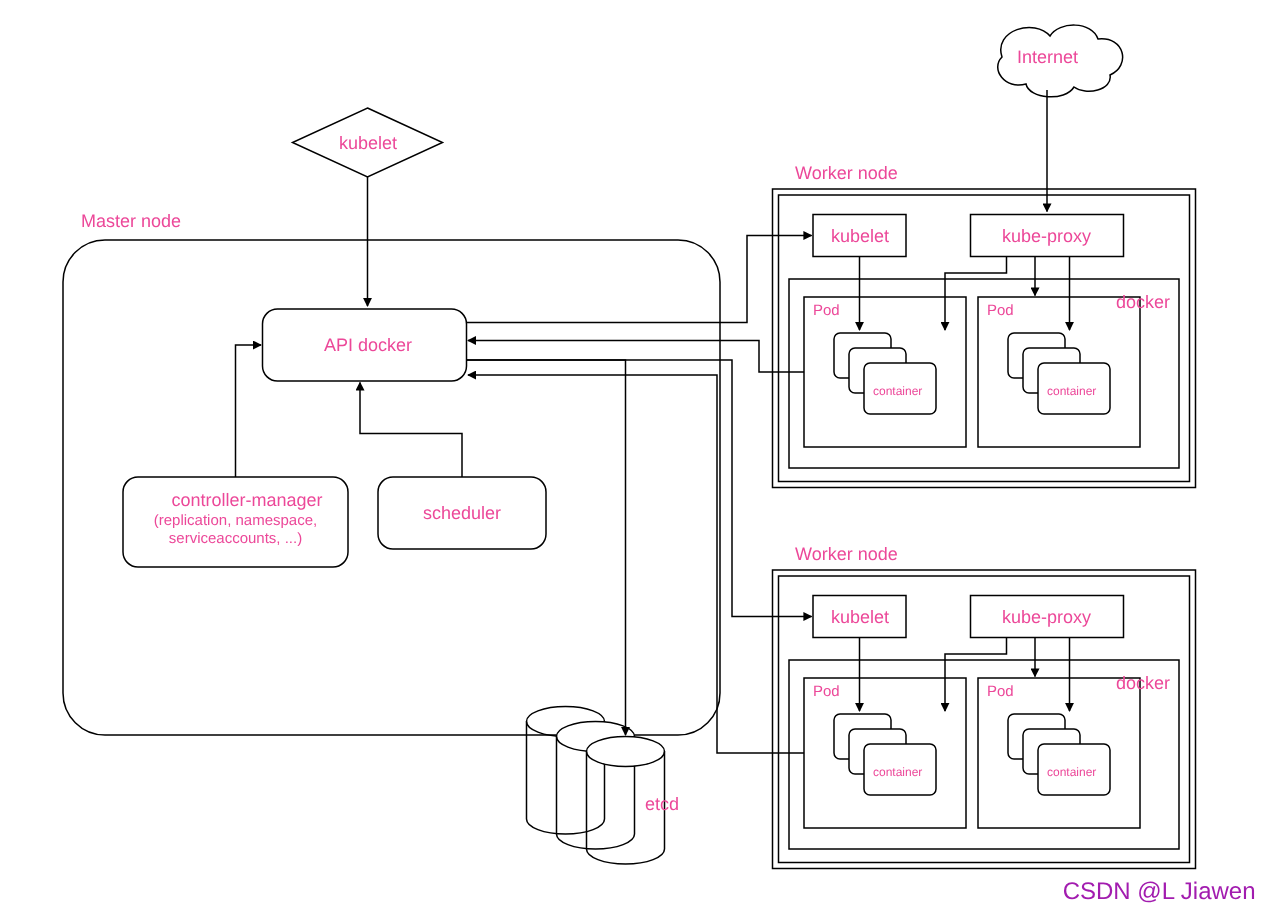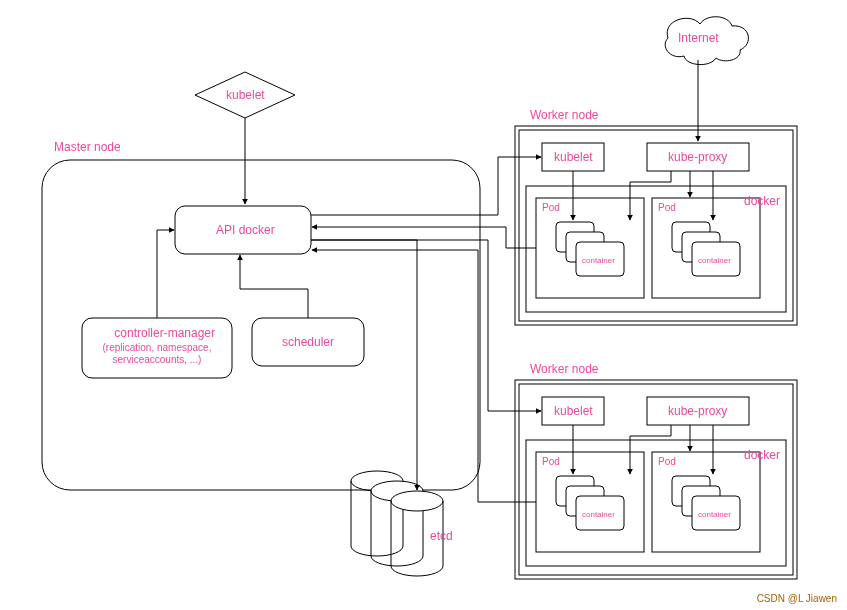--- a/index.html
+++ b/index.html
@@ -3,21 +3,21 @@
 <meta charset="utf-8">
 <style>
   html,body{margin:0;padding:0;background:#fff;font-family:Arial,Helvetica,sans-serif;}
   #stage{position:relative;width:847px;height:610px;}
   svg{position:absolute;top:0;left:0;}
   .lbl{position:absolute;font-size:12px;color:#ec4899;white-space:nowrap;}
   .lbl.b{font-weight:normal;}
   .lbl.s{font-size:10px;}
   .lbl.xs{font-size:8px;}
   .lbl.ctr{text-align:center;}
-  .watermark{position:absolute;right:10px;bottom:6px;font-size:10px;color:#a16207;}
+  .watermark{position:absolute;right:10px;bottom:6px;font-size:16px;color:#a21caf;}
 </style>
 </head>
 <body>
 <div id="stage">
 
 <svg width="847" height="610" viewBox="0 0 847 610">
   <defs>
     <marker id="arr" viewBox="0 0 10 10" refX="9" refY="5" markerWidth="6" markerHeight="6" orient="auto-start-reverse">
       <path d="M0,0 L10,5 L0,10 z" fill="#000"></path>
     </marker>

